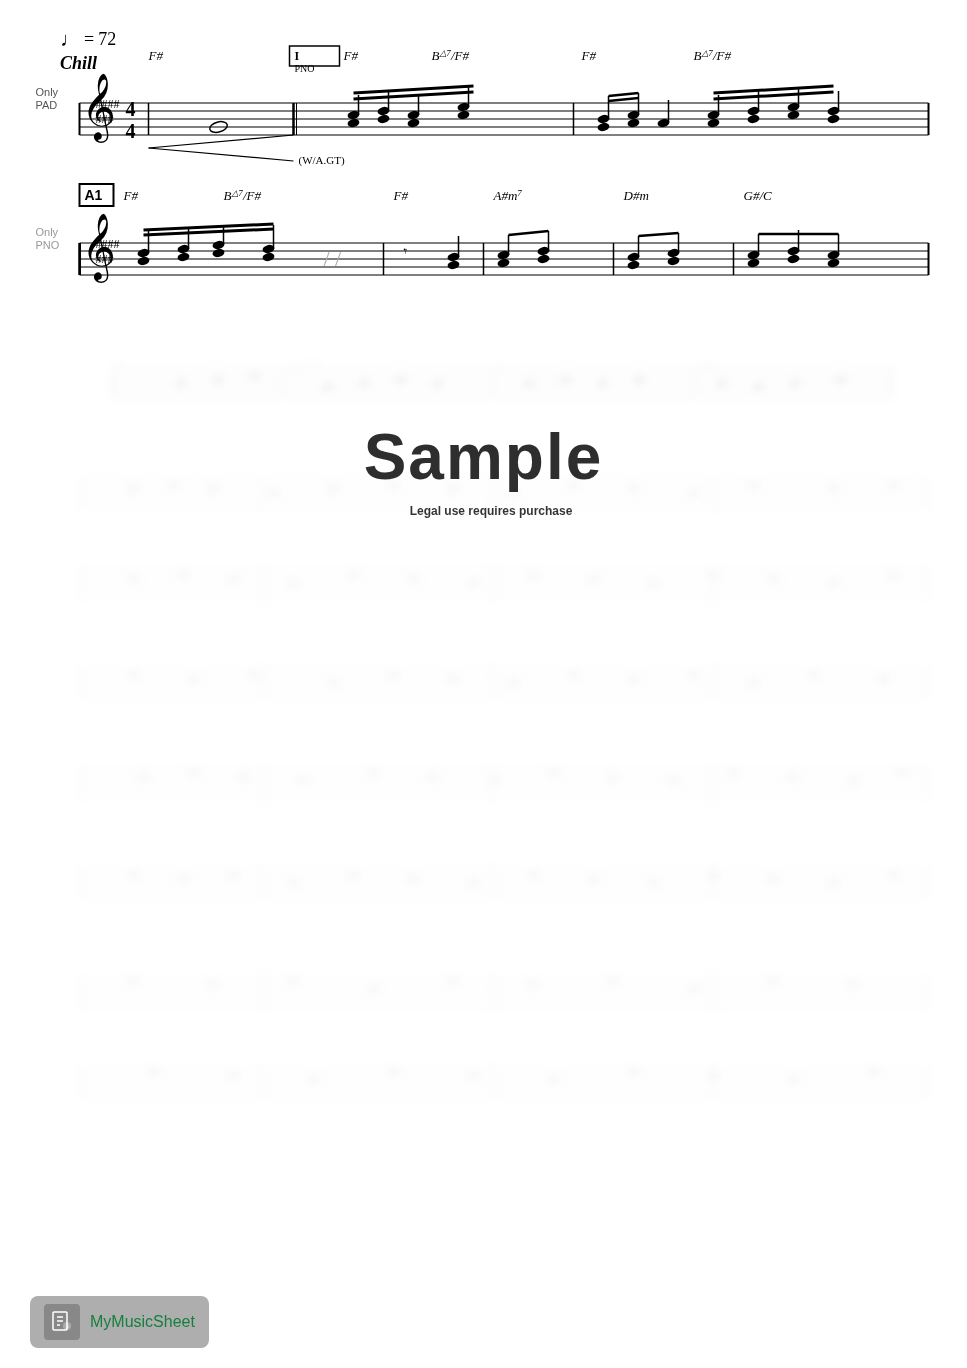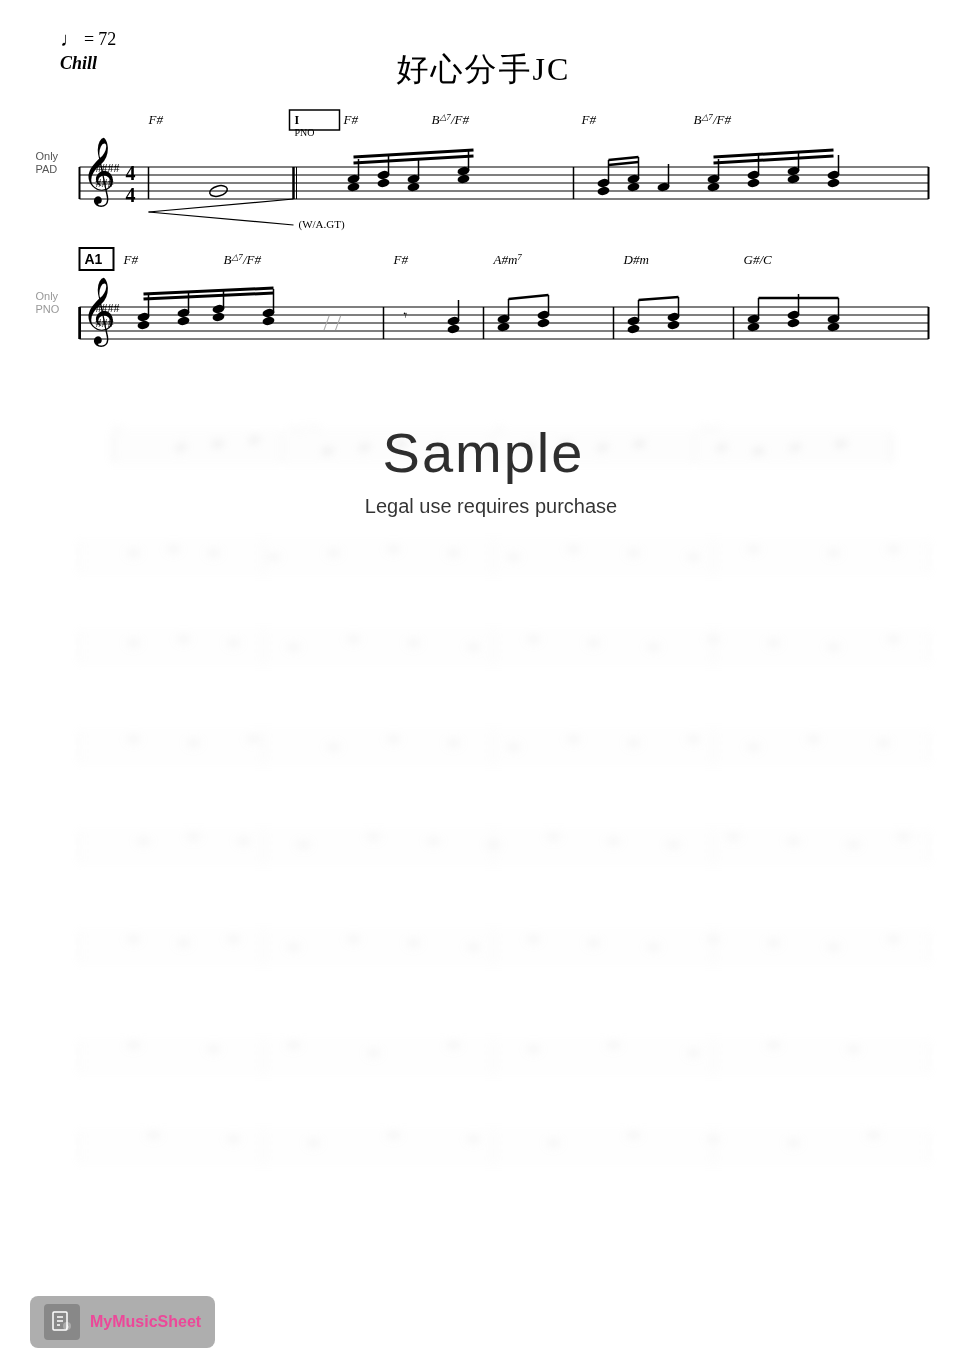--- a/index.html
+++ b/index.html
@@ -70,31 +70,31 @@
       position: absolute;
       top: 420px;
       left: 0;
       right: 0;
       text-align: center;
       z-index: 10;
       pointer-events: none;
     }
 
     .sample-text {
-      font-size: 56px;
-      font-weight: normal;
+      font-size: 64px;
+      font-weight: bold;
       color: rgba(0,0,0,0.82);
       letter-spacing: 2px;
       display: block;
       font-family: Arial, sans-serif;
     }
 
     .legal-text {
-      font-size: 20px;
-      font-weight: normal;
+      font-size: 12px;
+      font-weight: bold;
       color: rgba(0,0,0,0.80);
       display: block;
       margin-top: 10px;
       font-family: Arial, sans-serif;
       margin-left: 15px;
     }
 
     
     .blurred-section {
       filter: blur(3px);
@@ -130,40 +130,39 @@
       justify-content: center;
     }
 
     .brand-icon svg {
       width: 24px;
       height: 24px;
     }
 
     .brand-name {
       font-size: 16px;
-      font-weight: bold;
-      color: #ec4899;
+      font-weight: normal;
+      color: #15803d;
       font-family: Arial, sans-serif;
     }
   </style>
 </head>
 <body>
 
 <div class="page">
 
   <div class="header">
     <div class="tempo-section">
       <div class="tempo-mark">
         <span class="note-symbol">♩</span>
         <span>=</span>
         <span>72</span>
       </div>
       <div class="style-mark">Chill</div>
     </div>
-    <div class="title">好心分手JC</div>
   </div>
 
   <div class="score-area">
     <svg class="staff-svg" viewBox="0 0 900 130" height="130">
 
       <text x="2" y="58" font-size="11" fill="#555" font-family="Arial">Only</text>
       <text x="2" y="71" font-size="11" fill="#555" font-family="Arial">PAD</text>
 
       <text x="115" y="22" font-size="13" font-style="italic" fill="#000" font-family="Times New Roman">F#</text>
 

